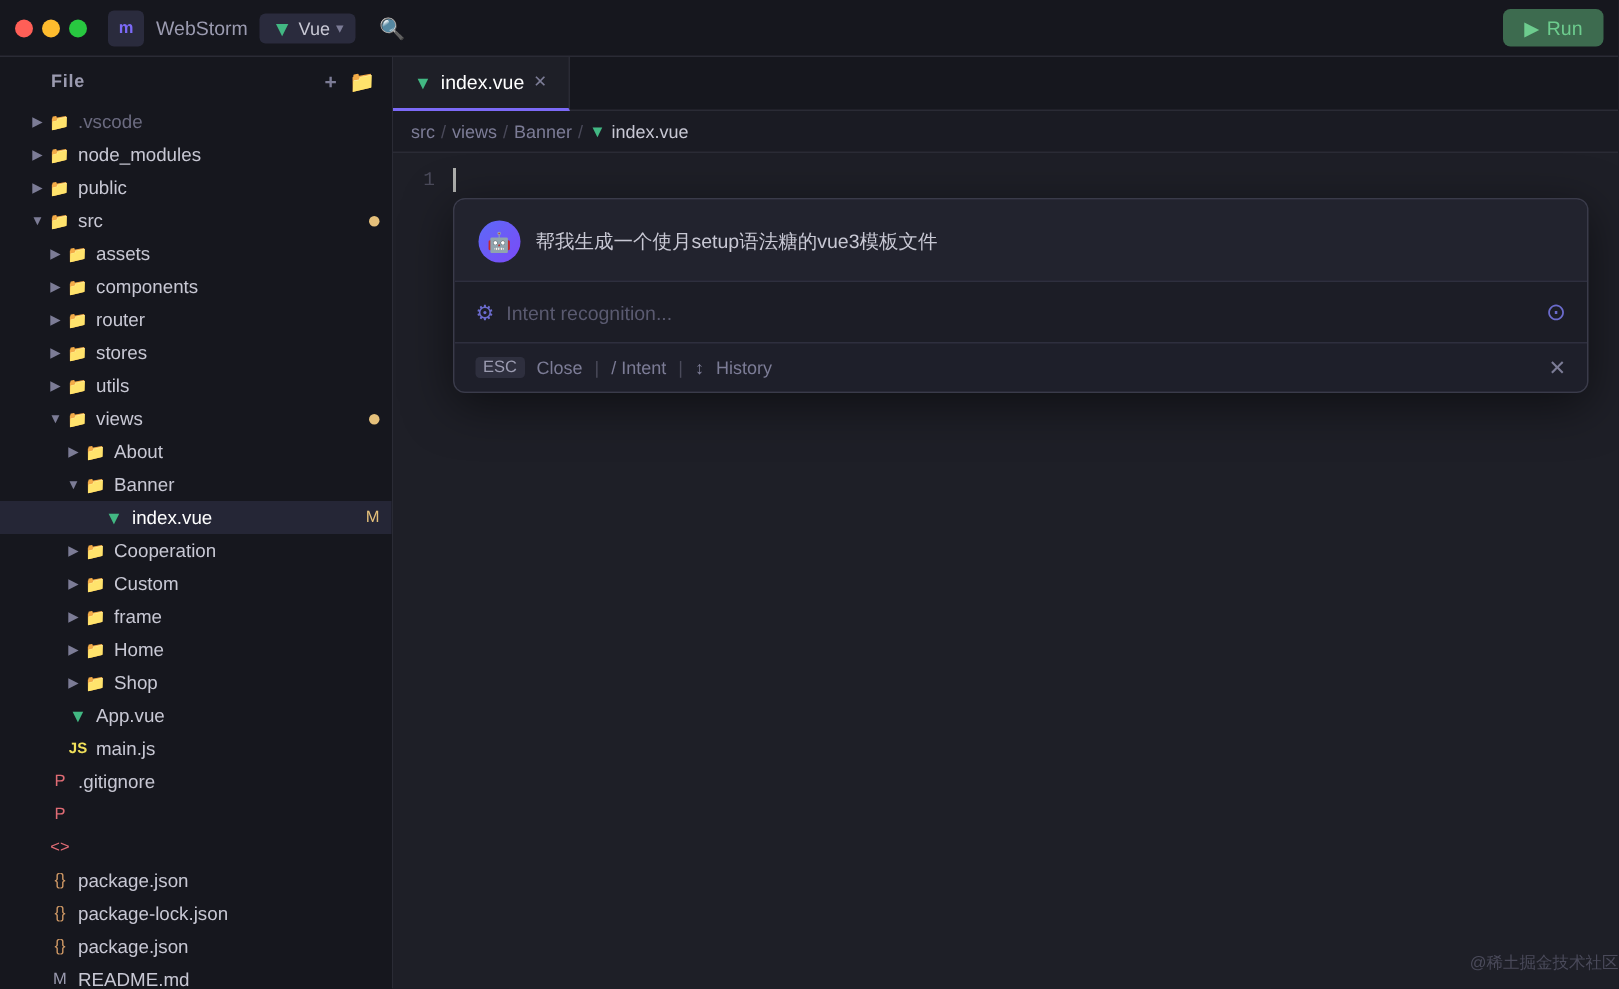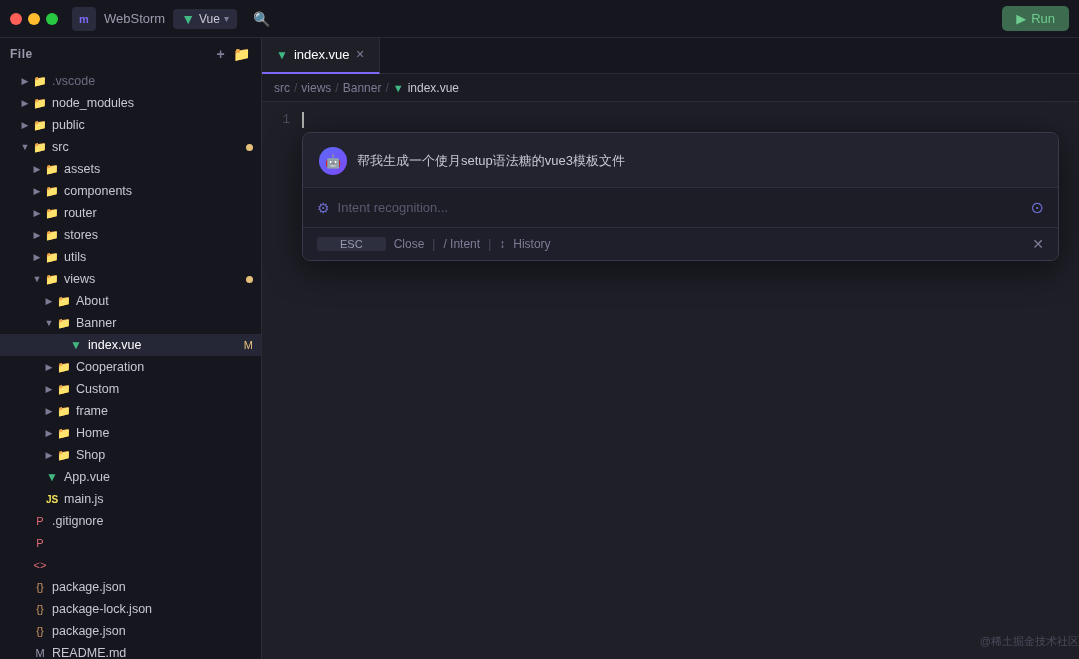--- a/index.html
+++ b/index.html
@@ -102,20 +102,21 @@
     }
     .sidebar-header {
       display: flex;
       align-items: center;
       justify-content: space-between;
       padding: 8px 10px;
       color: #9b9bb0;
       font-size: 12px;
       font-weight: 600;
       letter-spacing: 0.5px;
+      margin-left: 24px;
     }
     .sidebar-header-icons {
       display: flex; gap: 8px;
     }
     .sidebar-header-icons span {
       cursor: pointer; color: #7c7c96; font-size: 14px;
     }
 
     
     .file-tree { flex: 1; }
@@ -349,21 +350,21 @@
       align-items: center;
       gap: 8px;
       padding: 8px 14px;
       background: #1e1f2a;
       border-top: 1px solid #2e2f3e;
       font-size: 12px;
     }
     .ai-key {
       background: #2e2f3e;
       border-radius: 3px;
-      padding: 1px 23px;
+      padding: 1px 5px;
       font-size: 11px;
       color: #9b9bb0;
     }
     .ai-footer-text { color: #7c7c96; }
     .ai-footer-sep { color: #4a4a5a; }
     .ai-close-footer {
       margin-left: auto;
       color: #7c7c96;
       cursor: pointer;
       font-size: 14px;

